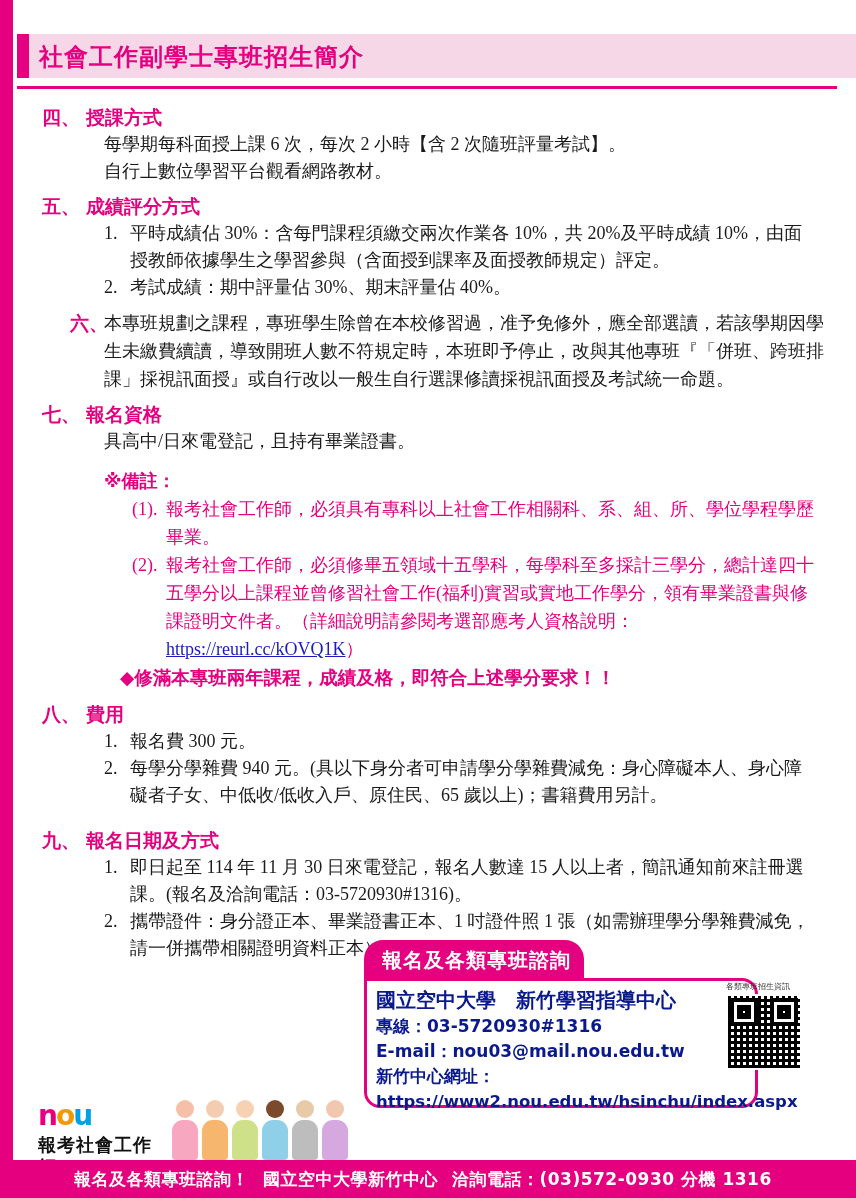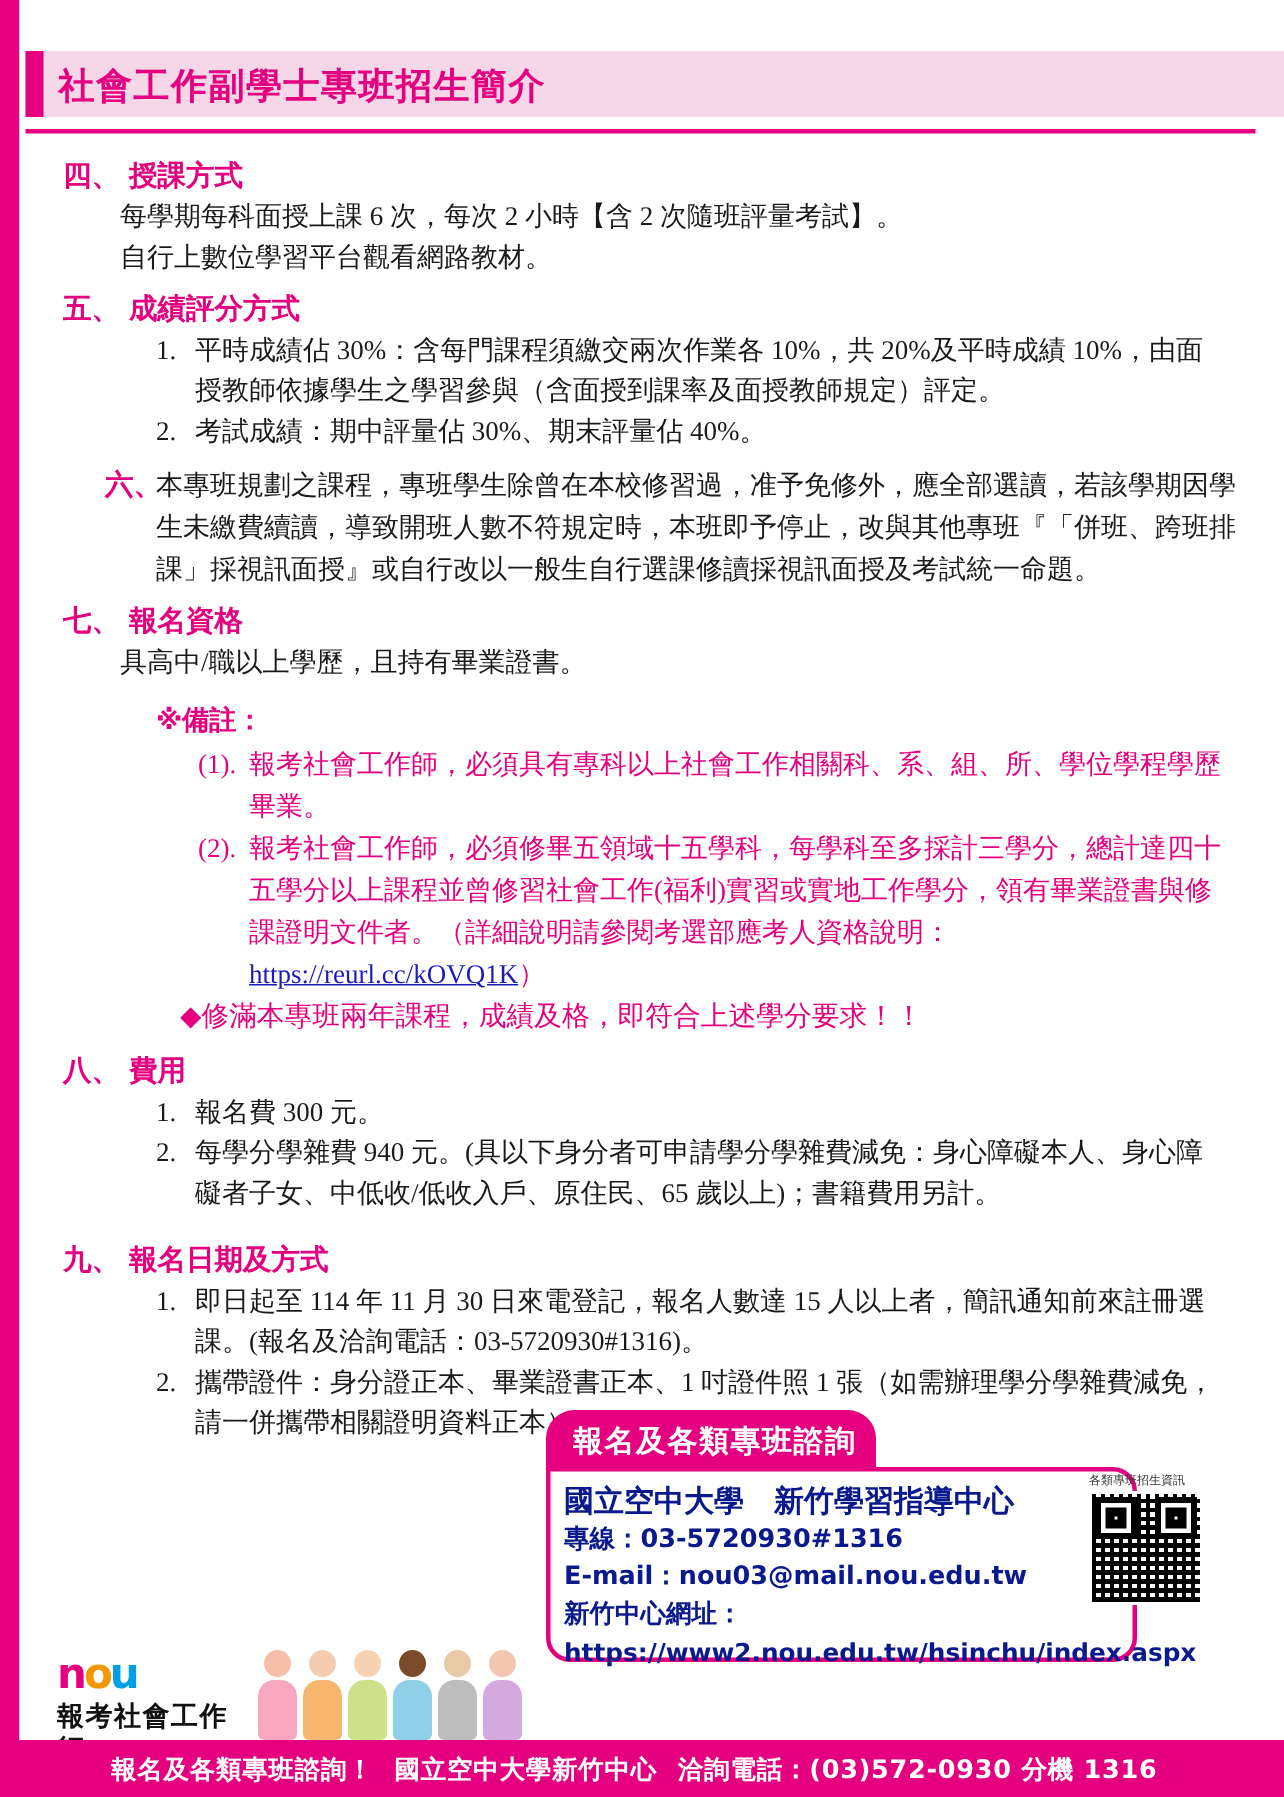--- a/index.html
+++ b/index.html
@@ -102,21 +102,21 @@
     font-family: "DejaVu Sans", "Liberation Sans", sans-serif;
     margin-left: 14px;
   }
   .sec-head .num {
     display: inline-block;
     min-width: 44px;
   }
   .body-text {
     font-size: 18px;
     line-height: 27px;
-    margin-left: 52px;
+    margin-left: 76px;
     margin-right: 6px;
   }
   .body-text-wide {
     font-size: 18px;
     line-height: 28px;
     margin-left: 76px;
     margin-right: 4px;
   }
   .sec-head-inline {
     color: #e4007f;
@@ -171,21 +171,21 @@
     display: inline-block;
     width: 34px;
     text-indent: 0;
   }
   .note-item a {
     color: #1a1abf;
     text-decoration: underline;
   }
   .redline {
     color: #e4007f;
-    font-weight: normal;
+    font-weight: bold;
     font-size: 18.5px;
     line-height: 30px;
     margin-left: 92px;
     font-family: "DejaVu Sans", "Liberation Sans", sans-serif;
   }
 
   .gap-s { height: 6px; }
   .gap-m { height: 12px; }
   .gap-l { height: 16px; }
 
@@ -396,21 +396,21 @@
       <div class="sec-head-inline">六、</div>
       <div class="body-text-wide">本專班規劃之課程，專班學生除曾在本校修習過，准予免修外，應全部選讀，若該學期因學生未繳費續讀，導致開班人數不符規定時，本班即予停止，改與其他專班『「併班、跨班排課」採視訊面授』或自行改以一般生自行選課修讀採視訊面授及考試統一命題。</div>
     </div>
 
     <div class="gap-s"></div>
 
     <div class="section rel">
       <div class="sec-head">
         <span class="num">七、</span><span>報名資格</span>
       </div>
-      <div class="body-text">具高中/職以上學歷，且持有畢業證書。</div>
+      <div class="body-text">具高中/日來電登記，且持有畢業證書。</div>
       <div class="gap-m"></div>
       <div class="note-head">※備註：</div>
       <div class="note-item">
         <span class="mk">(1).</span><span>報考社會工作師，必須具有專科以上社會工作相關科、系、組、所、學位學程學歷畢業。</span>
       </div>
       <div class="note-item">
         <span class="mk">(2).</span><span>報考社會工作師，必須修畢五領域十五學科，每學科至多採計三學分，總計達四十五學分以上課程並曾修習社會工作(福利)實習或實地工作學分，領有畢業證書與修課證明文件者。（詳細說明請參閱考選部應考人資格說明：</span><a href="#">https://reurl.cc/kOVQ1K</a><span>）</span>
       </div>
       <div class="redline">◆修滿本專班兩年課程，成績及格，即符合上述學分要求！！</div>
     </div>

